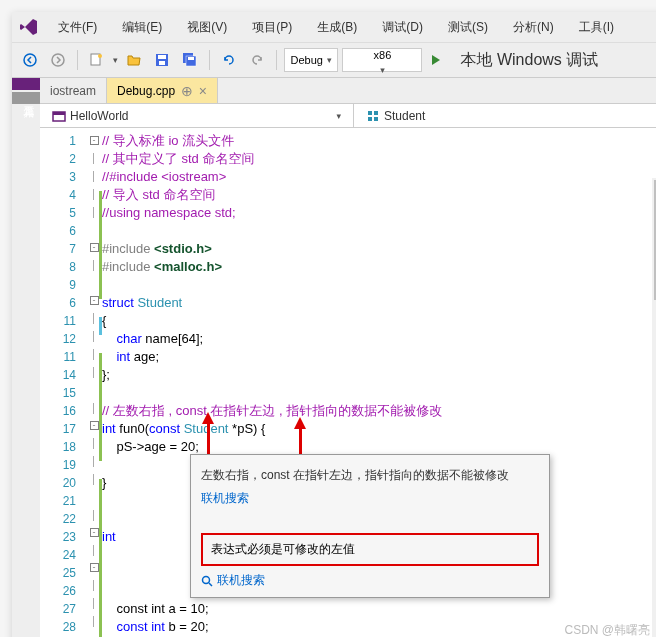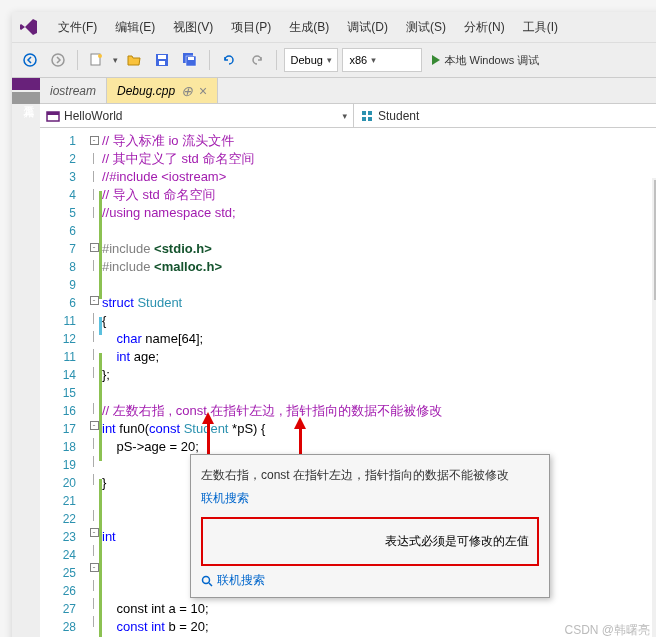--- a/index.html
+++ b/index.html
@@ -1,39 +1,39 @@
 <!DOCTYPE html>
 <html><head>
 <meta charset="utf-8">
 <style>
 *{margin:0;padding:0;box-sizing:border-box;font-family:"Microsoft YaHei","Segoe UI",Tahoma,sans-serif;}
 body{background:#f5f5f5;padding:12px;}
 .window{width:656px;height:637px;background:#fff;box-shadow:0 2px 8px rgba(0,0,0,0.15);position:relative;overflow:hidden;}
 .menubar{display:flex;align-items:center;height:30px;background:#eee;padding-left:6px;}
 .vs-logo{width:22px;height:22px;margin-right:10px;display:flex;align-items:center;justify-content:center;}
-.menu-items{display:flex;gap:2px;}
+.menu-items{display:flex;gap:9px;}
 .menu-item{font-size:12px;color:#333;padding:4px 8px;cursor:pointer;}
 .toolbar{display:flex;align-items:center;height:36px;background:#eee;border-top:1px solid #ddd;border-bottom:1px solid #ccc;padding:0 6px;gap:4px;}
 .tb-btn{width:24px;height:24px;display:flex;align-items:center;justify-content:center;cursor:pointer;border-radius:2px;}
 .tb-sep{width:1px;height:20px;background:#ccc;margin:0 3px;}
 .tb-drop{display:flex;align-items:center;height:24px;background:#fff;border:1px solid #ccc;padding:0 6px;font-size:11px;cursor:pointer;gap:4px;}
-.tb-play{display:flex;align-items:center;gap:4px;font-size:11px;color:#333;padding:0 6px;cursor:pointer;}
+.tb-play{display:flex;align-items:center;gap:20px;font-size:16px;color:#333;padding:0 6px;cursor:pointer;}
 .play-tri{width:0;height:0;border-left:8px solid #388a34;border-top:5px solid transparent;border-bottom:5px solid transparent;}
 .body-area{display:flex;height:calc(100% - 66px);position:relative;}
 .sidebar{width:28px;background:#eee;display:flex;flex-direction:column;}
 .side-tab{writing-mode:vertical-rl;font-size:11px;padding:6px 4px;text-align:center;cursor:pointer;background:#68217a;color:#fff;margin-bottom:2px;}
 .side-tab.gray{background:#999;}
 .editor-area{flex:1;display:flex;flex-direction:column;background:#fff;position:relative;}
 .tabs{display:flex;height:26px;background:#eee;border-bottom:1px solid #ccc;}
-.tab{display:flex;align-items:center;padding:0 10px;font-size:12px;border-right:1px solid #ccc;cursor:pointer;gap:6px;font-style:italic;}
+.tab{display:flex;align-items:center;padding:0 10px;font-size:12px;border-right:1px solid #ccc;cursor:pointer;gap:6px;}
 .tab.inactive{background:#eee;color:#555;}
 .tab.active{background:#fbe7a0;color:#000;position:relative;}
 .tab-close{font-size:14px;color:#888;cursor:pointer;}
 .nav-bar{display:flex;height:24px;border-bottom:1px solid #ccc;}
-.nav-box{flex:1;display:flex;align-items:center;padding:0 6px;border-right:1px solid #ccc;font-size:12px;color:#333;gap:4px;}
+.nav-box{flex:1;display:flex;align-items:center;padding:0 12px;border-right:1px solid #ccc;font-size:12px;color:#333;gap:4px;}
 .code-area{flex:1;display:flex;overflow:hidden;font-family:Consolas,"Courier New",monospace;font-size:13px;position:relative;background:#fff;}
 .gutter{width:46px;background:#fff;border-right:0;text-align:right;padding-top:4px;}
 .line-num{color:#2b91af;font-size:12px;height:18px;line-height:18px;padding-right:10px;}
 .fold-gutter{width:16px;padding-top:4px;}
 .fold-mark{height:18px;display:flex;align-items:center;justify-content:center;color:#808080;font-size:9px;}
 .fold-mark.box{border:1px solid #808080;width:9px;height:9px;line-height:7px;margin:4px auto;}
 .code-lines{flex:1;padding-top:4px;position:relative;}
 .code-line{height:18px;line-height:18px;white-space:pre;color:#000;}
 .c-comment{color:#a21caf;}
 .c-keyword{color:#0000ff;}
@@ -45,21 +45,21 @@
 .change-bar.b2{top:189px;height:18px;background:#5bc0de;}
 .change-bar.b3{top:225px;height:108px;}
 .change-bar.b4{top:351px;height:160px;}
 .tooltip{position:absolute;left:178px;top:442px;width:360px;background:#f6f6f6;border:1px solid #999;box-shadow:2px 2px 6px rgba(0,0,0,0.25);padding:8px 10px;font-family:"Microsoft YaHei";font-size:12px;z-index:10;}
 .tooltip-row1{color:#000;}
 .tooltip-row1 .kw{color:#0000ff;}
 .tooltip-row1 .tp{color:#2b91af;}
 .tooltip-row1 .ic{color:#a31515;margin-right:5px;}
 .tooltip-row2{color:#333;margin-top:4px;}
 .tooltip-link{color:#0066cc;margin-top:6px;cursor:pointer;}
-.tooltip-err{margin-top:10px;border:2px solid #d00;padding:14px 8px;color:#000;text-align:right;}
+.tooltip-err{margin-top:26px;border:2px solid #d00;padding:6px 8px;color:#000;}
 .tooltip-link2{color:#0066cc;margin-top:6px;cursor:pointer;display:flex;align-items:center;gap:4px;}
 .red-arrow{position:absolute;z-index:9;}
 .arrow-line{position:absolute;background:#d00;}
 .arrow-head{position:absolute;width:0;height:0;}
 .scrollbar-v{position:absolute;right:0;top:50px;width:16px;bottom:0;background:#f0f0f0;}
 .scroll-thumb{position:absolute;left:2px;right:2px;top:2px;height:120px;background:#c0c0c0;}
 .watermark{position:absolute;right:18px;bottom:10px;font-size:12px;color:#bbb;z-index:20;}
 .chev{font-size:9px;color:#555;}
 </style>
 </head>
@@ -137,21 +137,21 @@
         <svg width="14" height="14" viewBox="0 0 14 14">
           <path d="M11 7 A4 4 0 1 0 7 11" fill="none" stroke="#999" stroke-width="1.5"></path>
           <path d="M11 4 L11 7 L8 7" fill="none" stroke="#999" stroke-width="1.5"></path>
         </svg>
       </div>
     <div class="tb-sep"></div>
     <div class="tb-drop">
         <span>Debug</span>
         <span class="chev">▾</span>
       </div>
-    <div class="tb-drop" style="min-width:80px;">
+    <div class="tb-drop" style="min-width:80px;flex-direction:column;">
         <span>x86</span>
         <span class="chev">▾</span>
       </div>
     <div class="tb-play">
         <div class="play-tri"></div>
         <span>本地 Windows 调试</span>
       </div>
   </div>
 
   <div class="body-area">

